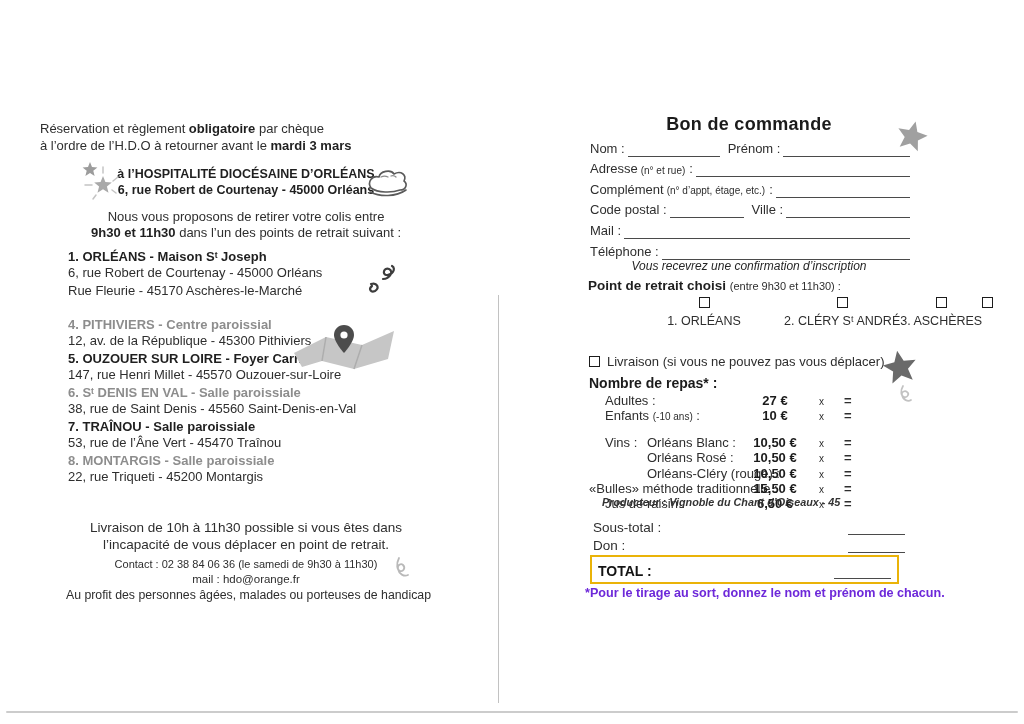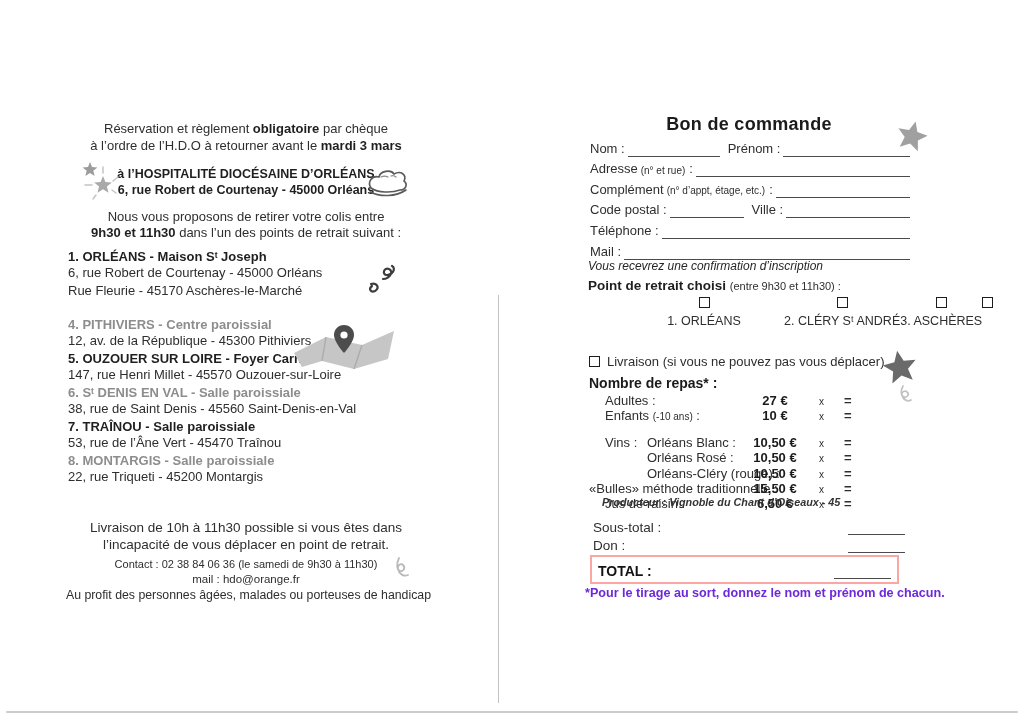--- a/index.html
+++ b/index.html
@@ -7,21 +7,21 @@
     position:relative;width:1024px;height:724px;background:#ffffff;overflow:hidden;
     font-family:"Liberation Sans","DejaVu Sans",sans-serif;color:#2e2e2e;
   }
   b,.bold{font-weight:bold;color:#1f1f1f;}
   
   .fold-line{position:absolute;left:498px;top:295px;width:1px;height:408px;background:#c2c2c2;}
   .page-edge{position:absolute;left:6px;top:711px;width:1012px;height:2px;background:#cccccc;border-radius:2px;}
 
   
   .left-col{position:absolute;left:40px;top:0;width:412px;}
-  .intro{position:absolute;top:121px;left:0;right:0;text-align:center;font-size:13px;line-height:16.5px;}
+  .intro{position:absolute;top:121px;left:0;right:0;text-align:left;font-size:13px;line-height:16.5px;}
   .hdo{position:absolute;top:167px;left:0;right:0;text-align:center;font-weight:bold;color:#1f1f1f;font-size:12.5px;line-height:15.5px;}
   .proposal{position:absolute;top:209px;left:0;right:0;text-align:center;font-size:13px;line-height:16px;}
   .points{position:absolute;top:249px;left:28px;right:0;}
   .point{height:31px;margin-bottom:3px;}
   .point-title{font-size:13px;font-weight:bold;line-height:15.5px;color:#1f1f1f;}
   .point.gray .point-title{color:#8d8d8d;}
   .point-addr{font-size:13px;line-height:15.5px;}
   .delivery-note{position:absolute;top:520px;left:0;right:0;text-align:center;font-size:13.5px;line-height:16.5px;}
   .contact-line{position:absolute;top:558px;left:0;right:0;text-align:center;font-size:11px;}
   .mail-line{position:absolute;top:573px;left:0;right:0;text-align:center;font-size:11.5px;}
@@ -30,21 +30,21 @@
   
   .right-col{position:absolute;left:588px;top:0;width:322px;}
   .order-title{position:absolute;top:114px;left:0;right:0;text-align:center;font-size:18px;font-weight:bold;color:#1b1b1b;letter-spacing:.3px;}
   .form{position:absolute;top:136px;left:0;right:0;}
   .form-row{display:flex;align-items:flex-end;height:20.6px;font-size:13px;white-space:nowrap;}
   .flabel{padding:0 3px 1px 2px;}
   .fnote{font-size:10px;padding:0 2px 1.5px 0;}
   .fline{flex:1;border-bottom:1.2px solid #4a4a4a;height:14px;}
   .fline.w90{flex:none;width:92px;}
   .fline.w72{flex:none;width:74px;margin-right:6px;}
-  .confirm{position:absolute;top:259px;left:0;right:0;text-align:left;font-style:italic;font-size:12px;color:#262626;}
+  .confirm{position:absolute;top:259px;left:0;right:0;text-align:center;font-style:italic;font-size:12px;color:#262626;}
   .pickup-head{position:absolute;top:278px;left:0;font-size:13.5px;white-space:nowrap;}
   .pickup-head .note{font-weight:normal;font-size:11px;color:#2e2e2e;}
   .cb-grid{position:absolute;top:297px;left:36px;display:grid;grid-template-columns:160px auto;grid-auto-rows:15.8px;grid-auto-flow:column;font-size:12.5px;}
   .cb-item{display:flex;align-items:center;gap:6px;white-space:nowrap;flex-direction:column;}
   .checkbox{width:9px;height:9px;border:1.6px solid #1c1c1c;flex:none;}
   .delivery-opt{position:absolute;top:354px;left:1px;display:flex;align-items:center;gap:7px;font-size:13px;white-space:nowrap;}
   .meals-head{position:absolute;top:375px;left:1px;font-size:14px;font-weight:bold;color:#1b1b1b;}
   .meals{position:absolute;top:393px;left:0;right:0;}
   .meal-row{position:relative;height:15.4px;font-size:13px;white-space:nowrap;}
   .meal-row .lbl{position:absolute;left:17px;}
@@ -55,21 +55,21 @@
   .meal-row .price{position:absolute;left:148px;width:78px;text-align:center;font-weight:bold;color:#1b1b1b;}
   .meal-row .mul{position:absolute;left:231px;top:3px;font-size:10px;}
   .meal-row .eq{position:absolute;left:256px;font-weight:bold;}
   .gap10{height:11px;}
   .producer{position:absolute;top:496px;left:14px;font-size:10.8px;font-style:italic;font-weight:bold;color:#333;}
   .tot-row{position:absolute;left:5px;font-size:13.5px;display:flex;align-items:flex-end;width:312px;}
   .tot-row .tlabel{flex:1;}
   .short-line{width:57px;border-bottom:1.3px solid #4a4a4a;height:13px;}
   .subtotal{top:520px;}
   .donation{top:538px;}
-  .total-box{position:absolute;top:555px;left:2px;width:305px;height:25px;border:2px solid #fca5a5;display:flex;align-items:flex-end;}
+  .total-box{position:absolute;top:555px;left:2px;width:305px;height:25px;border:2px solid #eab308;display:flex;align-items:flex-end;}
   .total-box .tlabel{flex:1;font-size:14px;font-weight:bold;color:#141414;padding:0 0 3px 6px;}
   .total-box .short-line{margin:0 6px 3px 0;}
   .footnote{position:absolute;top:586px;left:-3px;width:360px;font-size:12.6px;font-weight:bold;color:#6d28d9;white-space:nowrap;}
 
   .doodle{position:absolute;}
 </style>
 </head>
 <body>
 
 <div class="page">
@@ -163,25 +163,25 @@
         <span class="flabel">:</span>
         <span class="fline"></span>
       </div>
       <div class="form-row">
         <span class="flabel">Code postal :</span>
         <span class="fline w72"></span>
         <span class="flabel">Ville :</span>
         <span class="fline"></span>
       </div>
       <div class="form-row">
+        <span class="flabel">Mail :</span>
+        <span class="fline"></span>
+      </div>
+      <div class="form-row">
         <span class="flabel">Téléphone :</span>
-        <span class="fline"></span>
-      </div>
-      <div class="form-row">
-        <span class="flabel">Mail :</span>
         <span class="fline"></span>
       </div>
     </div>
 
     <div class="confirm">Vous recevrez une confirmation d’inscription</div>
 
     <div class="pickup-head">
       <b>Point de retrait choisi</b>
       <span class="note">(entre 9h30 et 11h30) :</span>
     </div>

